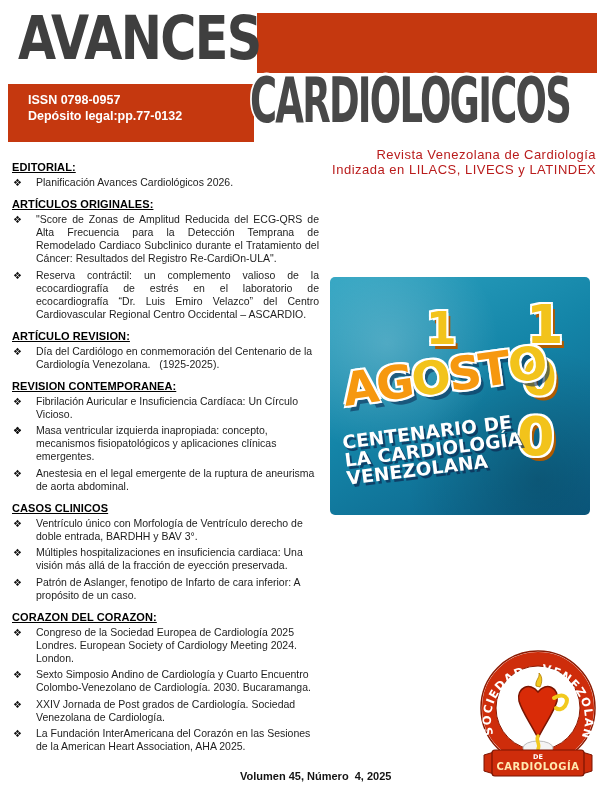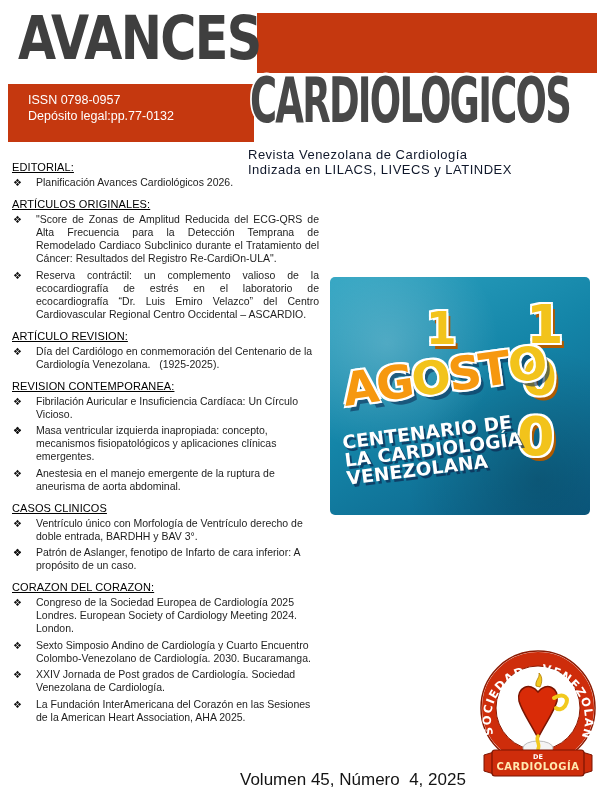--- a/index.html
+++ b/index.html
@@ -7,36 +7,36 @@
        font-family:"Liberation Sans",sans-serif;-webkit-font-smoothing:antialiased;}
 
   
   .band-top{position:absolute;left:257px;top:13px;width:340px;height:60px;background:#c5380f;}
   .title-avances{
     position:absolute;left:18px;top:4px;width:260px;
     font-family:"DejaVu Sans",sans-serif;font-weight:900;font-size:58px;line-height:64px;
     color:#3f3f3f;letter-spacing:-2px;transform:scale(.85,1.05);transform-origin:left top;
     white-space:nowrap;}
   .band-issn{position:absolute;left:8px;top:84px;width:246px;height:58px;background:#c5380f;}
-  .issn-line{position:absolute;left:20px;color:#ffffff;font-weight:normal;font-size:12.5px;white-space:nowrap;}
+  .issn-line{position:absolute;left:20px;color:#ffffff;font-weight:bold;font-size:12.5px;white-space:nowrap;}
   .issn-1{top:9px;}
   .issn-2{top:25px;}
   .title-cardiologicos{
     position:absolute;left:250px;top:66px;
     font-family:"DejaVu Sans",sans-serif;font-weight:900;font-size:42px;line-height:46px;
     color:#484848;letter-spacing:-2px;white-space:nowrap;
     transform:scale(.88,1.5);transform-origin:left top;
     text-shadow:-2px 0 0 #fff,2px 0 0 #fff,0 -2px 0 #fff,0 2px 0 #fff;}
-  .subtitle{position:absolute;left:248px;top:147px;width:348px;text-align:left;
-    color:#0f172a;font-size:13px;line-height:15px;letter-spacing:.5px;white-space:nowrap;}
+  .subtitle{position:absolute;left:248px;top:147px;width:348px;text-align:right;
+    color:#b91c1c;font-size:13px;line-height:15px;letter-spacing:.5px;white-space:nowrap;}
 
   
   .toc{position:absolute;left:12px;top:161px;width:307px;color:#1d1d1d;}
   .toc section{margin:0 0 9px 0;}
-  .toc h2{font-size:11px;font-weight:normal;color:#000;margin:0 0 3px 0;
+  .toc h2{font-size:11px;font-weight:bold;color:#000;margin:0 0 3px 0;
           text-decoration:underline;letter-spacing:.1px;}
   .toc ul{list-style:none;margin:0;padding:0;}
   .toc li{position:relative;padding-left:24px;font-size:10.5px;line-height:13px;
           margin-bottom:3.5px;}
   .toc li .bullet{position:absolute;left:1px;top:0;font-size:10px;color:#141414;}
   .toc section.justify li{text-align:justify;}
 
   
   .promo{position:absolute;left:330px;top:277px;width:260px;height:238px;border-radius:5px;
     background:
@@ -57,21 +57,21 @@
   .promo-month span{
     text-shadow:-2px -2px 0 #fff,2px -2px 0 #fff,-2px 2px 0 #fff,2px 2px 0 #fff,4px 6px 0 rgba(14,48,88,.6);}
   .promo-month .l-orange{color:#f6980f;}
   .promo-month .l-yellow{color:#f2c31b;}
   .promo-caption{position:absolute;left:14px;top:146px;transform:rotate(-7deg);
     font-family:"DejaVu Sans",sans-serif;font-weight:900;font-size:18.5px;line-height:18px;
     color:#ffffff;letter-spacing:.2px;white-space:nowrap;
     text-shadow:2px 3px 0 rgba(13,45,85,.75);}
 
   
-  .volume-footer{position:absolute;left:240px;top:770px;font-size:17px;font-weight:normal;
+  .volume-footer{position:absolute;left:240px;top:770px;font-size:11px;font-weight:bold;
     color:#141414;white-space:pre;}
 
   
   .logo{position:absolute;left:478px;top:648px;width:120px;height:134px;}
 </style>
 </head>
 <body>
 
 <div class="band-top"></div>
 <div class="title-avances">AVANCES</div>
@@ -106,28 +106,28 @@
       <ul>
         <li><span class="bullet">❖</span><span>Día del Cardiólogo en conmemoración del Centenario de la Cardiología Venezolana.&nbsp;&nbsp; (1925-2025).</span></li>
       </ul>
     </section>
     <section>
       <h2>REVISION CONTEMPORANEA:</h2>
       <ul>
         <li><span class="bullet">❖</span><span>Fibrilación Auricular e Insuficiencia Cardíaca: Un Círculo Vicioso.</span></li>
         <li><span class="bullet">❖</span></li>
         <li><span class="bullet">❖</span><span>Masa ventricular izquierda inapropiada: concepto, mecanismos fisiopatológicos y aplicaciones clínicas emergentes.</span></li>
-        <li><span class="bullet">❖</span><span>Anestesia en el manejo emergente de la ruptura de aneurisma de aorta abdominal.</span></li>
+        <li><span class="bullet">❖</span><span>Anestesia en el legal emergente de la ruptura de aneurisma de aorta abdominal.</span></li>
       </ul>
     </section>
     <section>
       <h2>CASOS CLINICOS</h2>
       <ul>
         <li><span class="bullet">❖</span><span>Ventrículo único con Morfología de Ventrículo derecho de doble entrada, BARDHH y BAV 3°.</span></li>
-        <li><span class="bullet">❖</span></li>
+        <li><span class="bullet">❖</span><span>Múltiples hospitalizaciones en insuficiencia cardiaca: Una visión más allá de la fracción de eyección preservada.</span></li>
         <li><span class="bullet">❖</span><span>Patrón de Aslanger, fenotipo de Infarto de cara inferior: A propósito de un caso.</span></li>
       </ul>
     </section>
     <section>
       <h2>CORAZON DEL CORAZON:</h2>
       <ul>
         <li><span class="bullet">❖</span><span>Congreso de la Sociedad Europea de Cardiología 2025 Londres. European Society of Cardiology Meeting 2024. London.</span></li>
         <li><span class="bullet">❖</span><span>Sexto Simposio Andino de Cardiología y Cuarto Encuentro Colombo-Venezolano de Cardiología. 2030. Bucaramanga.</span></li>
         <li><span class="bullet">❖</span><span>XXIV Jornada de Post grados de Cardiología. Sociedad Venezolana de Cardiología.</span></li>
         <li><span class="bullet">❖</span><span>La Fundación InterAmericana del Corazón en las Sesiones de la American Heart Association, AHA 2025.</span></li>

